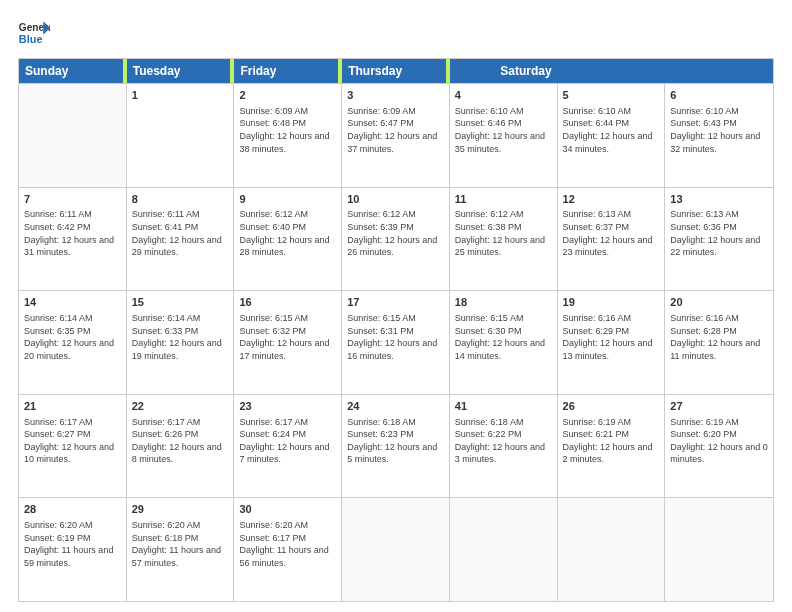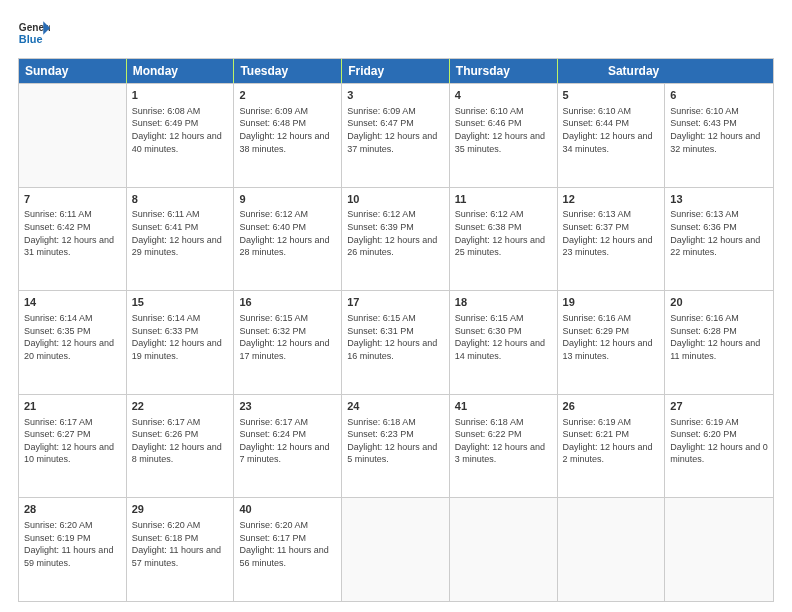--- a/index.html
+++ b/index.html
@@ -55,21 +55,21 @@
       display: grid;
       grid-template-columns: repeat(7, 1fr);
       background: #2a6db5;
     }
     .cal-header-cell {
       color: #fff;
       font-size: 12px;
       font-weight: bold;
       padding: 5px 6px;
       text-align: left;
-      border-right: 1px solid #bef264;
+      border-right: 4px solid #bef264;
     }
     .cal-header-cell:last-child { border-right: none; text-align: right; }
     .cal-body {
       display: flex;
       flex-direction: column;
       flex: 1;
     }
     .cal-row {
       display: grid;
       grid-template-columns: repeat(7, 1fr);
@@ -113,32 +113,30 @@
     </div>
     <div class="title-block">
       <div class="month-title"></div>
       <div class="location"></div>
     </div>
   </div>
 
   <div class="calendar">
     <div class="cal-header-row">
     <div class="cal-header-cell">Sunday</div>
-        <div class="cal-header-cell">Monday</div>
         <div class="cal-header-cell">Tuesday</div>
         <div class="cal-header-cell">Friday</div>
         <div class="cal-header-cell">Thursday</div>
         <div class="cal-header-cell">Saturday</div>
       </div>
     <div class="cal-body">
     <div class="cal-row">
           <div class="cal-cell empty"></div>
           <div class="cal-cell">
         <div class="day-num">1</div>
-        <div class="cell-info">Sunrise: 6:08 AM<br>Sunset: 6:49 PM<br>Daylight: 12 hours and 40 minutes.</div>
       </div>
           <div class="cal-cell">
         <div class="day-num">2</div>
         <div class="cell-info">Sunrise: 6:09 AM<br>Sunset: 6:48 PM<br>Daylight: 12 hours and 38 minutes.</div>
       </div>
           <div class="cal-cell">
         <div class="day-num">3</div>
         <div class="cell-info">Sunrise: 6:09 AM<br>Sunset: 6:47 PM<br>Daylight: 12 hours and 37 minutes.</div>
       </div>
           <div class="cal-cell">
@@ -247,21 +245,21 @@
         <div class="cal-row">
           <div class="cal-cell">
         <div class="day-num">28</div>
         <div class="cell-info">Sunrise: 6:20 AM<br>Sunset: 6:19 PM<br>Daylight: 11 hours and 59 minutes.</div>
       </div>
           <div class="cal-cell">
         <div class="day-num">29</div>
         <div class="cell-info">Sunrise: 6:20 AM<br>Sunset: 6:18 PM<br>Daylight: 11 hours and 57 minutes.</div>
       </div>
           <div class="cal-cell">
-        <div class="day-num">40</div>
+        <div class="day-num">30</div>
         <div class="cell-info">Sunrise: 6:20 AM<br>Sunset: 6:17 PM<br>Daylight: 11 hours and 56 minutes.</div>
       </div>
           <div class="cal-cell empty"></div>
           <div class="cal-cell empty"></div>
           <div class="cal-cell empty"></div>
           <div class="cal-cell empty"></div>
         </div>
       </div>
   </div>
 </div>

